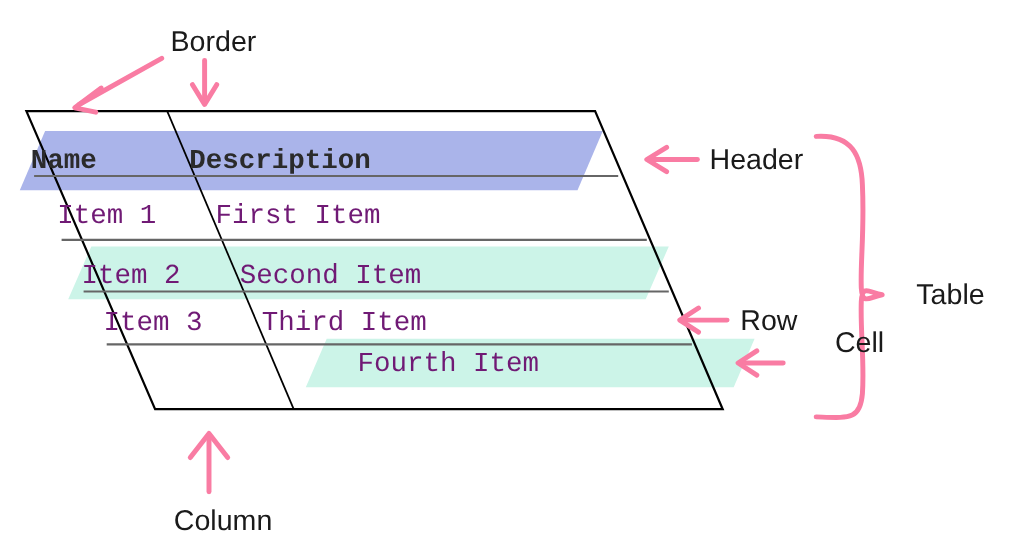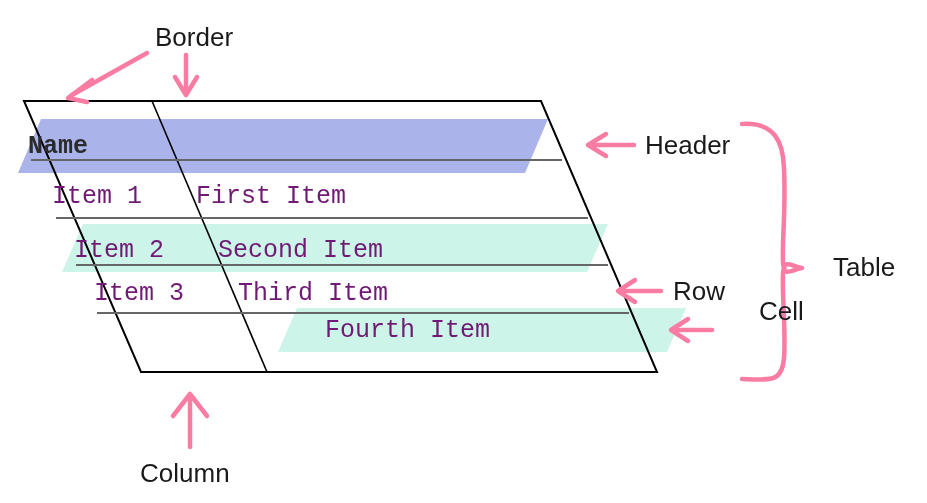--- a/index.html
+++ b/index.html
@@ -68,20 +68,21 @@
 
     <line x1="152" y1="101" x2="267" y2="372" stroke="#000000" stroke-width="1.6"></line>
 
     <line x1="31" y1="160" x2="562" y2="160" stroke="#666666" stroke-width="2"></line>
     <line x1="56" y1="218" x2="588" y2="218" stroke="#666666" stroke-width="2"></line>
     <line x1="76" y1="265" x2="608" y2="265" stroke="#666666" stroke-width="2"></line>
     <line x1="97" y1="313" x2="629" y2="313" stroke="#666666" stroke-width="2"></line>
   </svg>
 
   <div class="cell-text hdr" style="left:28px;  top:132px;">Name</div>
+  <div class="cell-text hdr" style="left:172px; top:132px;">Description</div>
 
   <div class="cell-text" style="left:52px;  top:182px;">Item 1</div>
   <div class="cell-text" style="left:196px; top:182px;">First Item</div>
 
   <div class="cell-text" style="left:74px;  top:236px;">Item 2</div>
   <div class="cell-text" style="left:218px; top:236px;">Second Item</div>
 
   <div class="cell-text" style="left:94px;  top:279px;text-align:right;">Item 3</div>
   <div class="cell-text" style="left:238px; top:279px;">Third Item</div>
 
@@ -129,15 +130,15 @@
                C 782 382, 772 380, 742 379">
       </path>
     </g>
   </svg>
 
   <div class="anno-label" style="left:645px; top:130px;">Header</div>
   <div class="anno-label" style="left:155px; top:22px;">Border</div>
   <div class="anno-label" style="left:833px; top:252px;">Table</div>
   <div class="anno-label" style="left:673px; top:276px;">Row</div>
   <div class="anno-label" style="left:724px; top:296px;margin-left:35px;">Cell</div>
-  <div class="anno-label" style="left:140px; top:458px;text-align:right;">Column</div>
+  <div class="anno-label" style="left:158px; top:458px;text-align:right;">Column</div>
 
 </div>
 
 </body></html>

